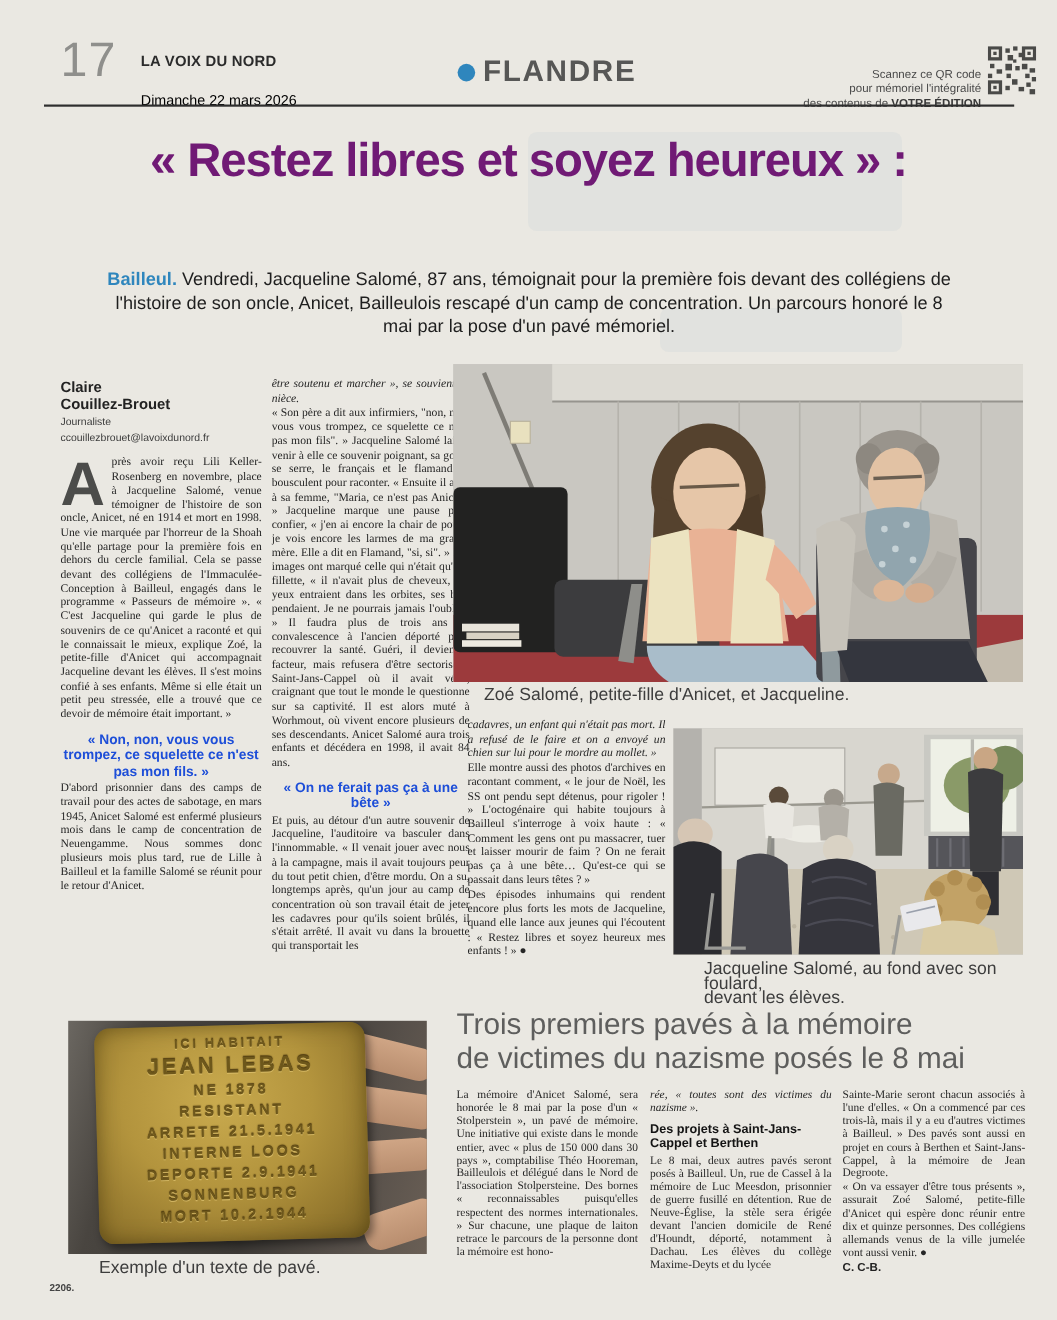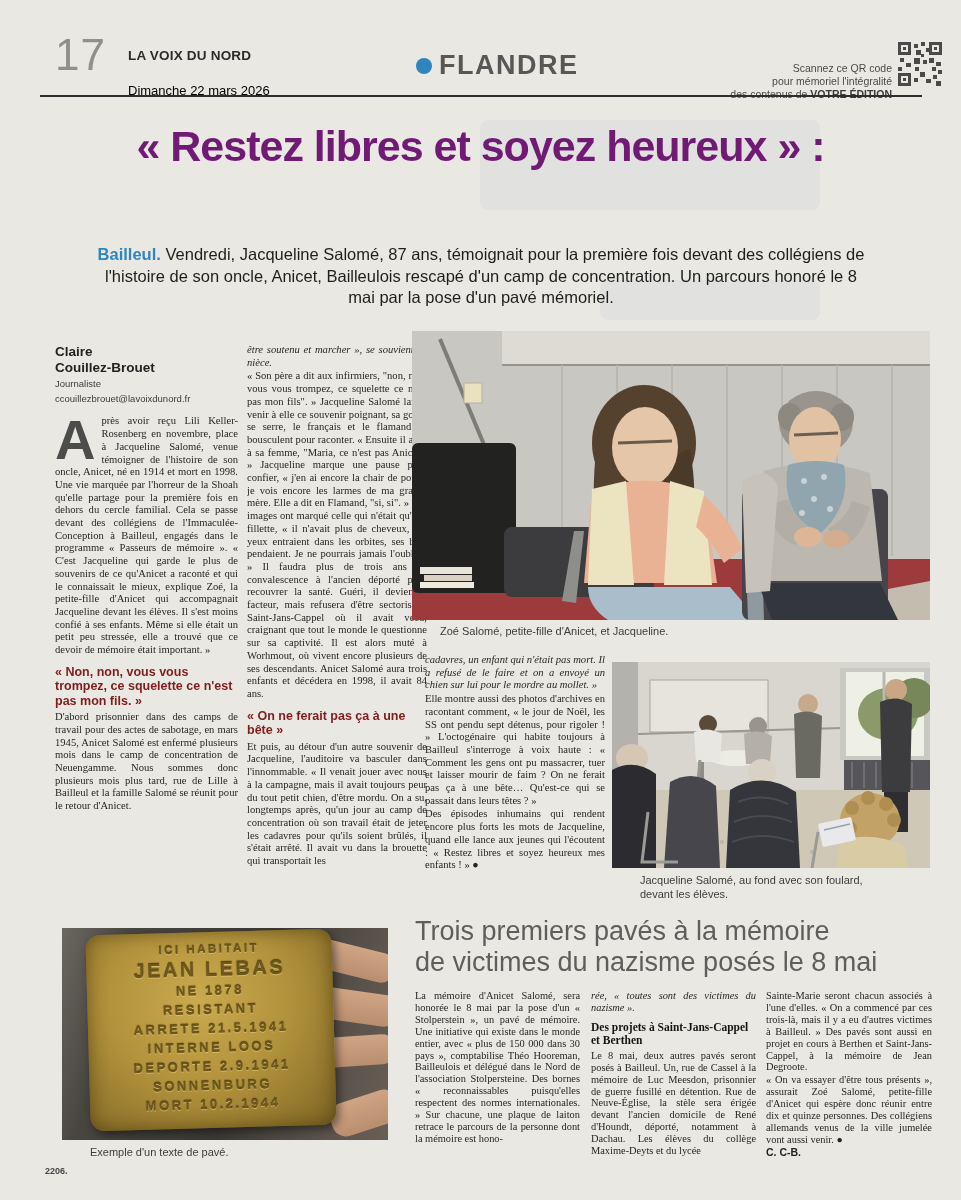--- a/index.html
+++ b/index.html
@@ -30,43 +30,43 @@
   .body-col{font-family:"Liberation Serif",serif;font-size:10.6px;line-height:12.7px;
     text-align:justify;color:#262626;overflow:hidden;}
   .body-col p{margin:0 0 1px 0;}
   .byline-name{font-family:"Liberation Sans",sans-serif;font-size:13.5px;line-height:15.5px;
     font-weight:bold;color:#222;}
   .byline-role{font-family:"Liberation Sans",sans-serif;font-size:9.5px;color:#3c3c3c;margin-top:3px;}
   .byline-email{font-family:"Liberation Sans",sans-serif;font-size:9.5px;color:#3c3c3c;margin-top:2px;margin-bottom:10px;}
   .dropcap{float:left;font-family:"Liberation Sans",sans-serif;font-weight:900;color:#4c4c4a;
     font-size:56px;line-height:46px;padding:2px 6px 0 0;}
   .subhead{font-family:"Liberation Sans",sans-serif;font-weight:bold;font-size:12.5px;
-    line-height:14.5px;color:#7f1d1d;margin:8px 0 3px 0;text-align:left;}
+    line-height:14.5px;color:#1d4ed8;margin:8px 0 3px 0;text-align:center;}
   .quote-ital{font-style:italic;}
   
   .photo{overflow:hidden;background:#cccac4;}
-  .caption{font-size:11px;line-height:13.5px;color:#3d3d3d;padding-left:28px;}
+  .caption{font-size:16px;line-height:13.5px;color:#3d3d3d;padding-left:28px;}
   
   .stone-photo{background:linear-gradient(105deg,#6b6761 0%,#494540 18%,#3c3935 55%,#57504a 80%,#6a5f55 100%);}
   .stone{position:absolute;left:26px;top:4px;width:246px;height:196px;border-radius:14px;
     transform:rotate(-1.6deg);
     background:radial-gradient(ellipse at 45% 35%,#c9aa4e 0%,#b3943d 45%,#94782e 78%,#7c6425 100%);
     box-shadow:inset 0 0 18px rgba(60,45,8,.55), 3px 4px 8px rgba(0,0,0,.45);}
   .engraving{position:absolute;left:0;top:10px;width:100%;text-align:center;
     font-family:"Liberation Sans",sans-serif;font-weight:bold;color:#6d571b;
     text-shadow:0 1px 0 rgba(238,212,130,.55), 0 -1px 1px rgba(62,45,8,.85);}
   .engraving div{letter-spacing:2.5px;}
   .sl-small{font-size:11.5px;line-height:15px;}
   .sl-big{font-size:20px;line-height:24px;letter-spacing:3px;}
   .sl-mid{font-size:13px;line-height:19px;}
   .finger{position:absolute;background:linear-gradient(180deg,#cfa585,#b98e6f);border-radius:14px;}
   
   .art2-title{font-size:27px;line-height:31px;color:#5e5e5d;font-weight:400;}
   .art2 .body-col{font-size:10.4px;line-height:11.9px;}
-  .art2-subhead{font-family:Liberation Serif, serif;font-weight:bold;font-size:11.5px;
+  .art2-subhead{font-family:Liberation Sans, sans-serif;font-weight:bold;font-size:11.5px;
     line-height:13px;color:#141414;margin:7px 0 3px 0;text-align:left;}
   .signature{font-family:"Liberation Sans",sans-serif;font-weight:bold;font-size:10.5px;color:#222;margin-top:1px;}
   .edition{font-size:9px;font-weight:bold;color:#444;}
 </style>
 </head>
 <body>
 
 <div class="abs page-number" style="left:55px;top:30px;">17</div>
 
 <div class="abs" style="left:128px;top:48px;">

